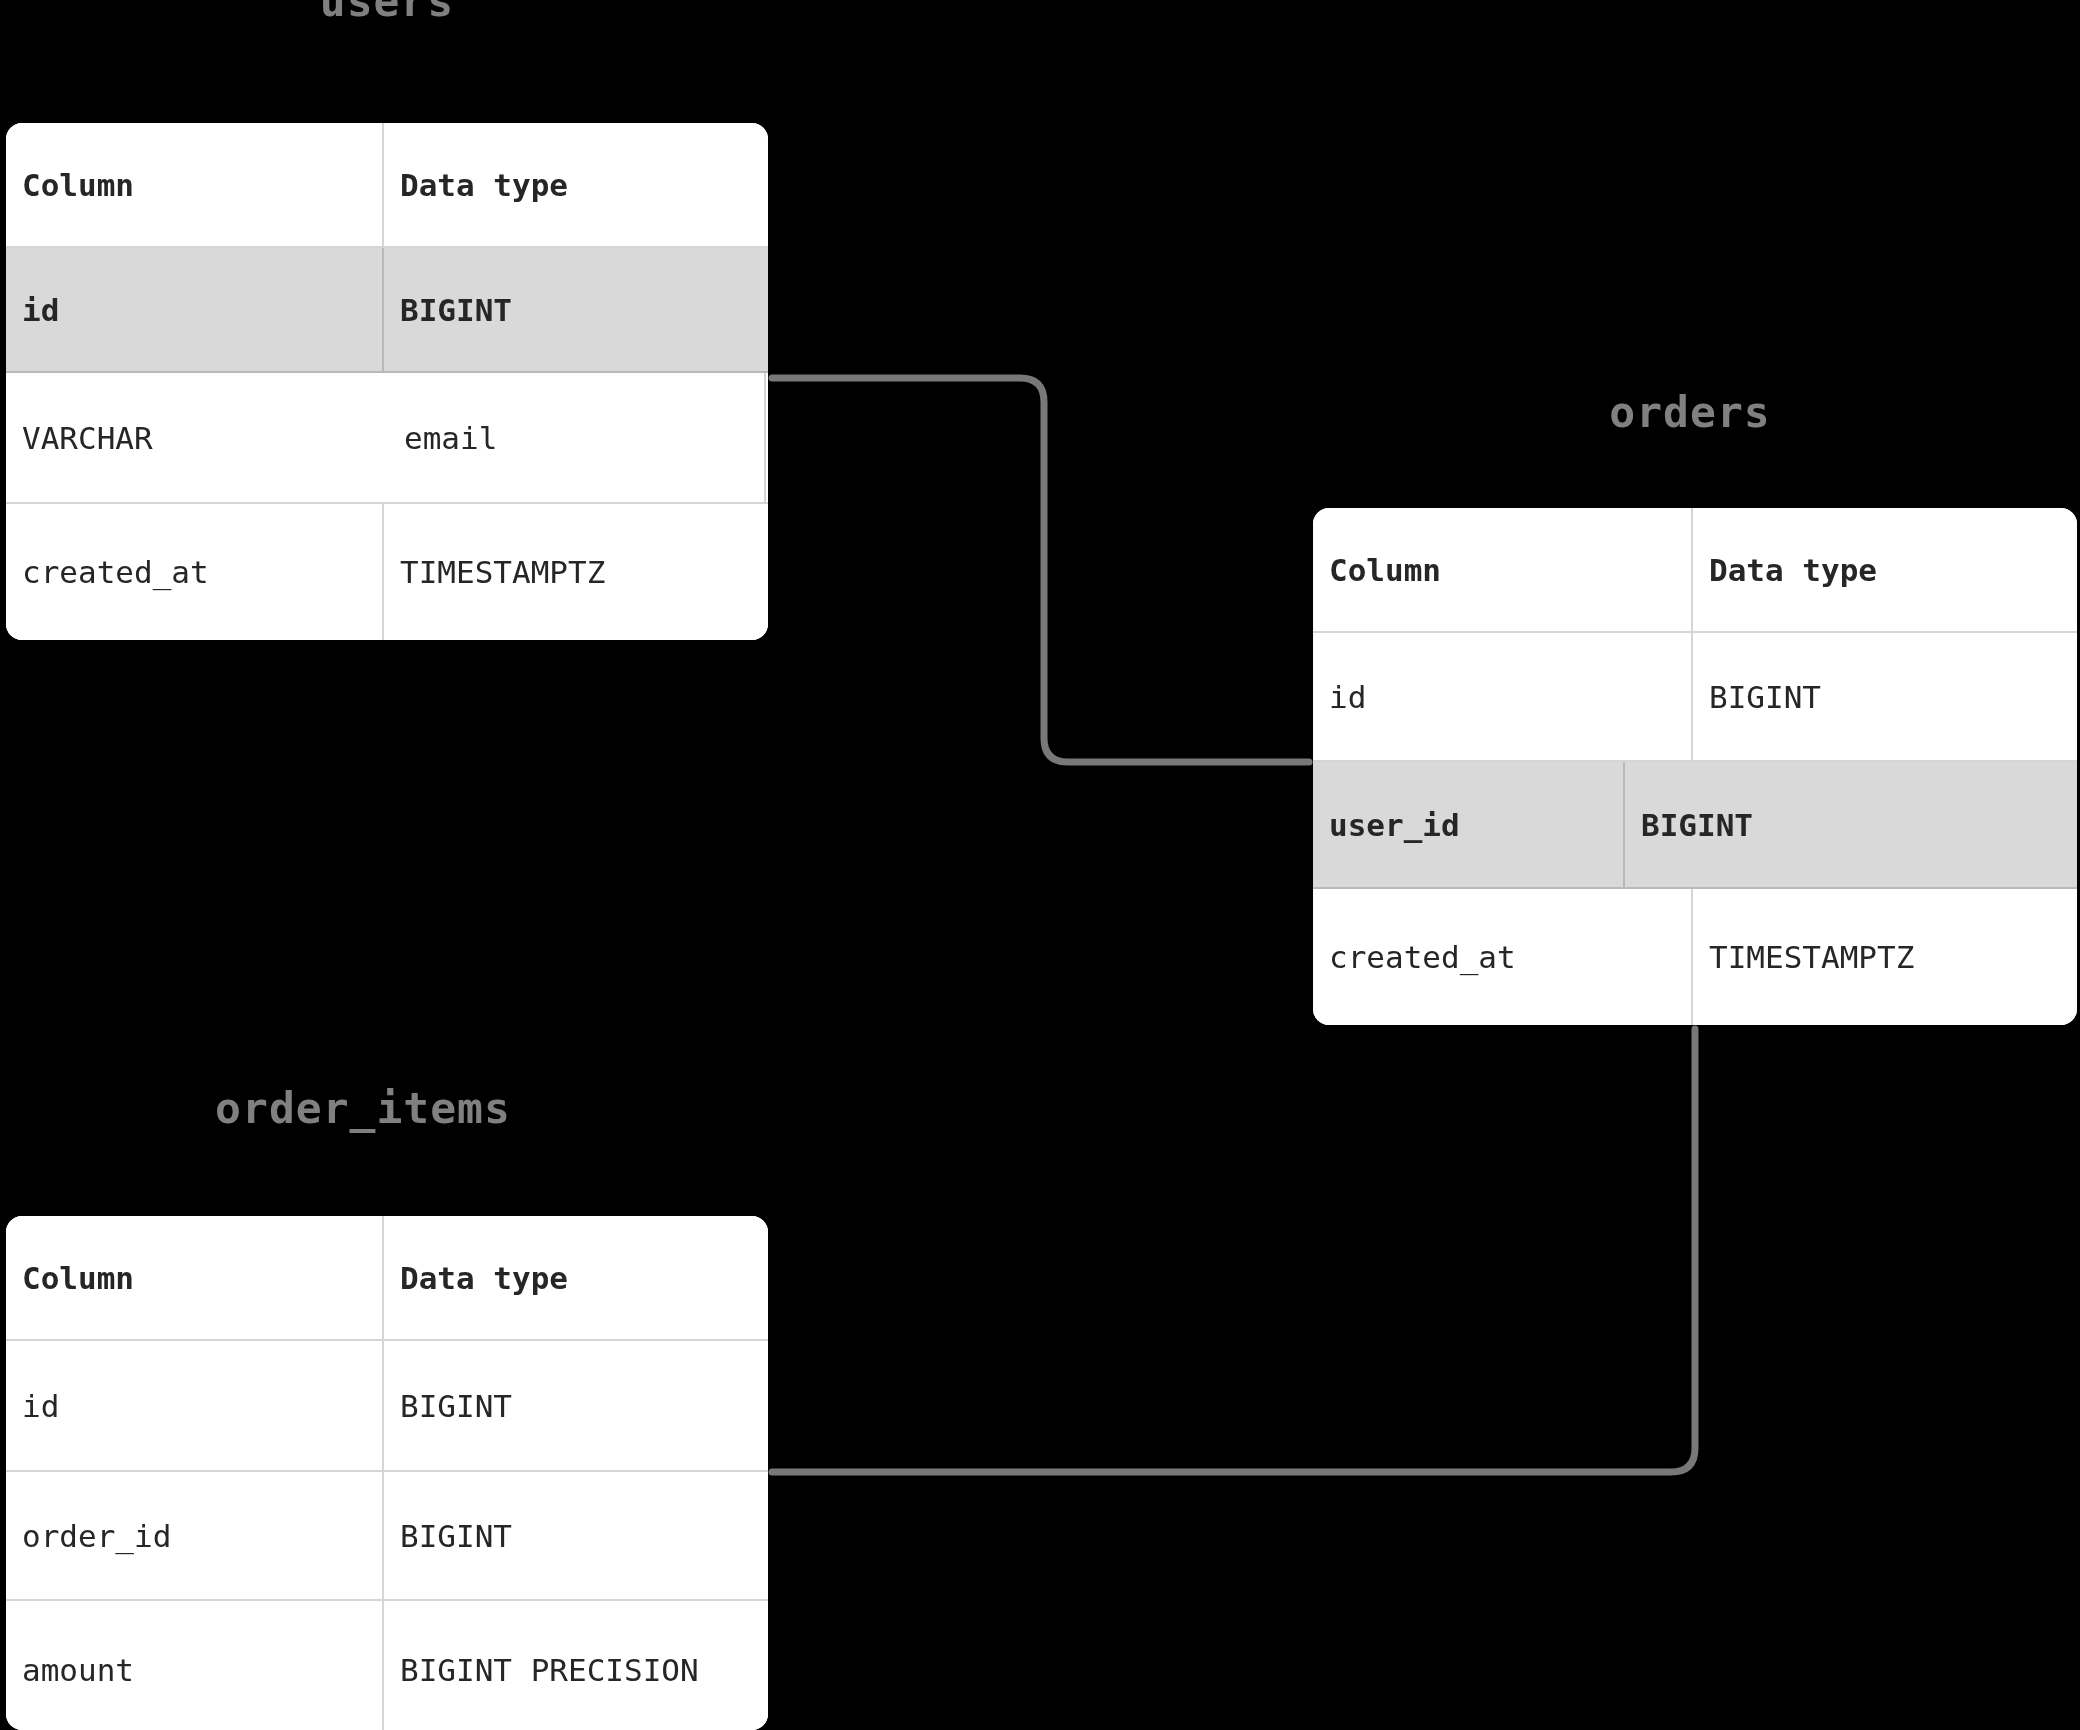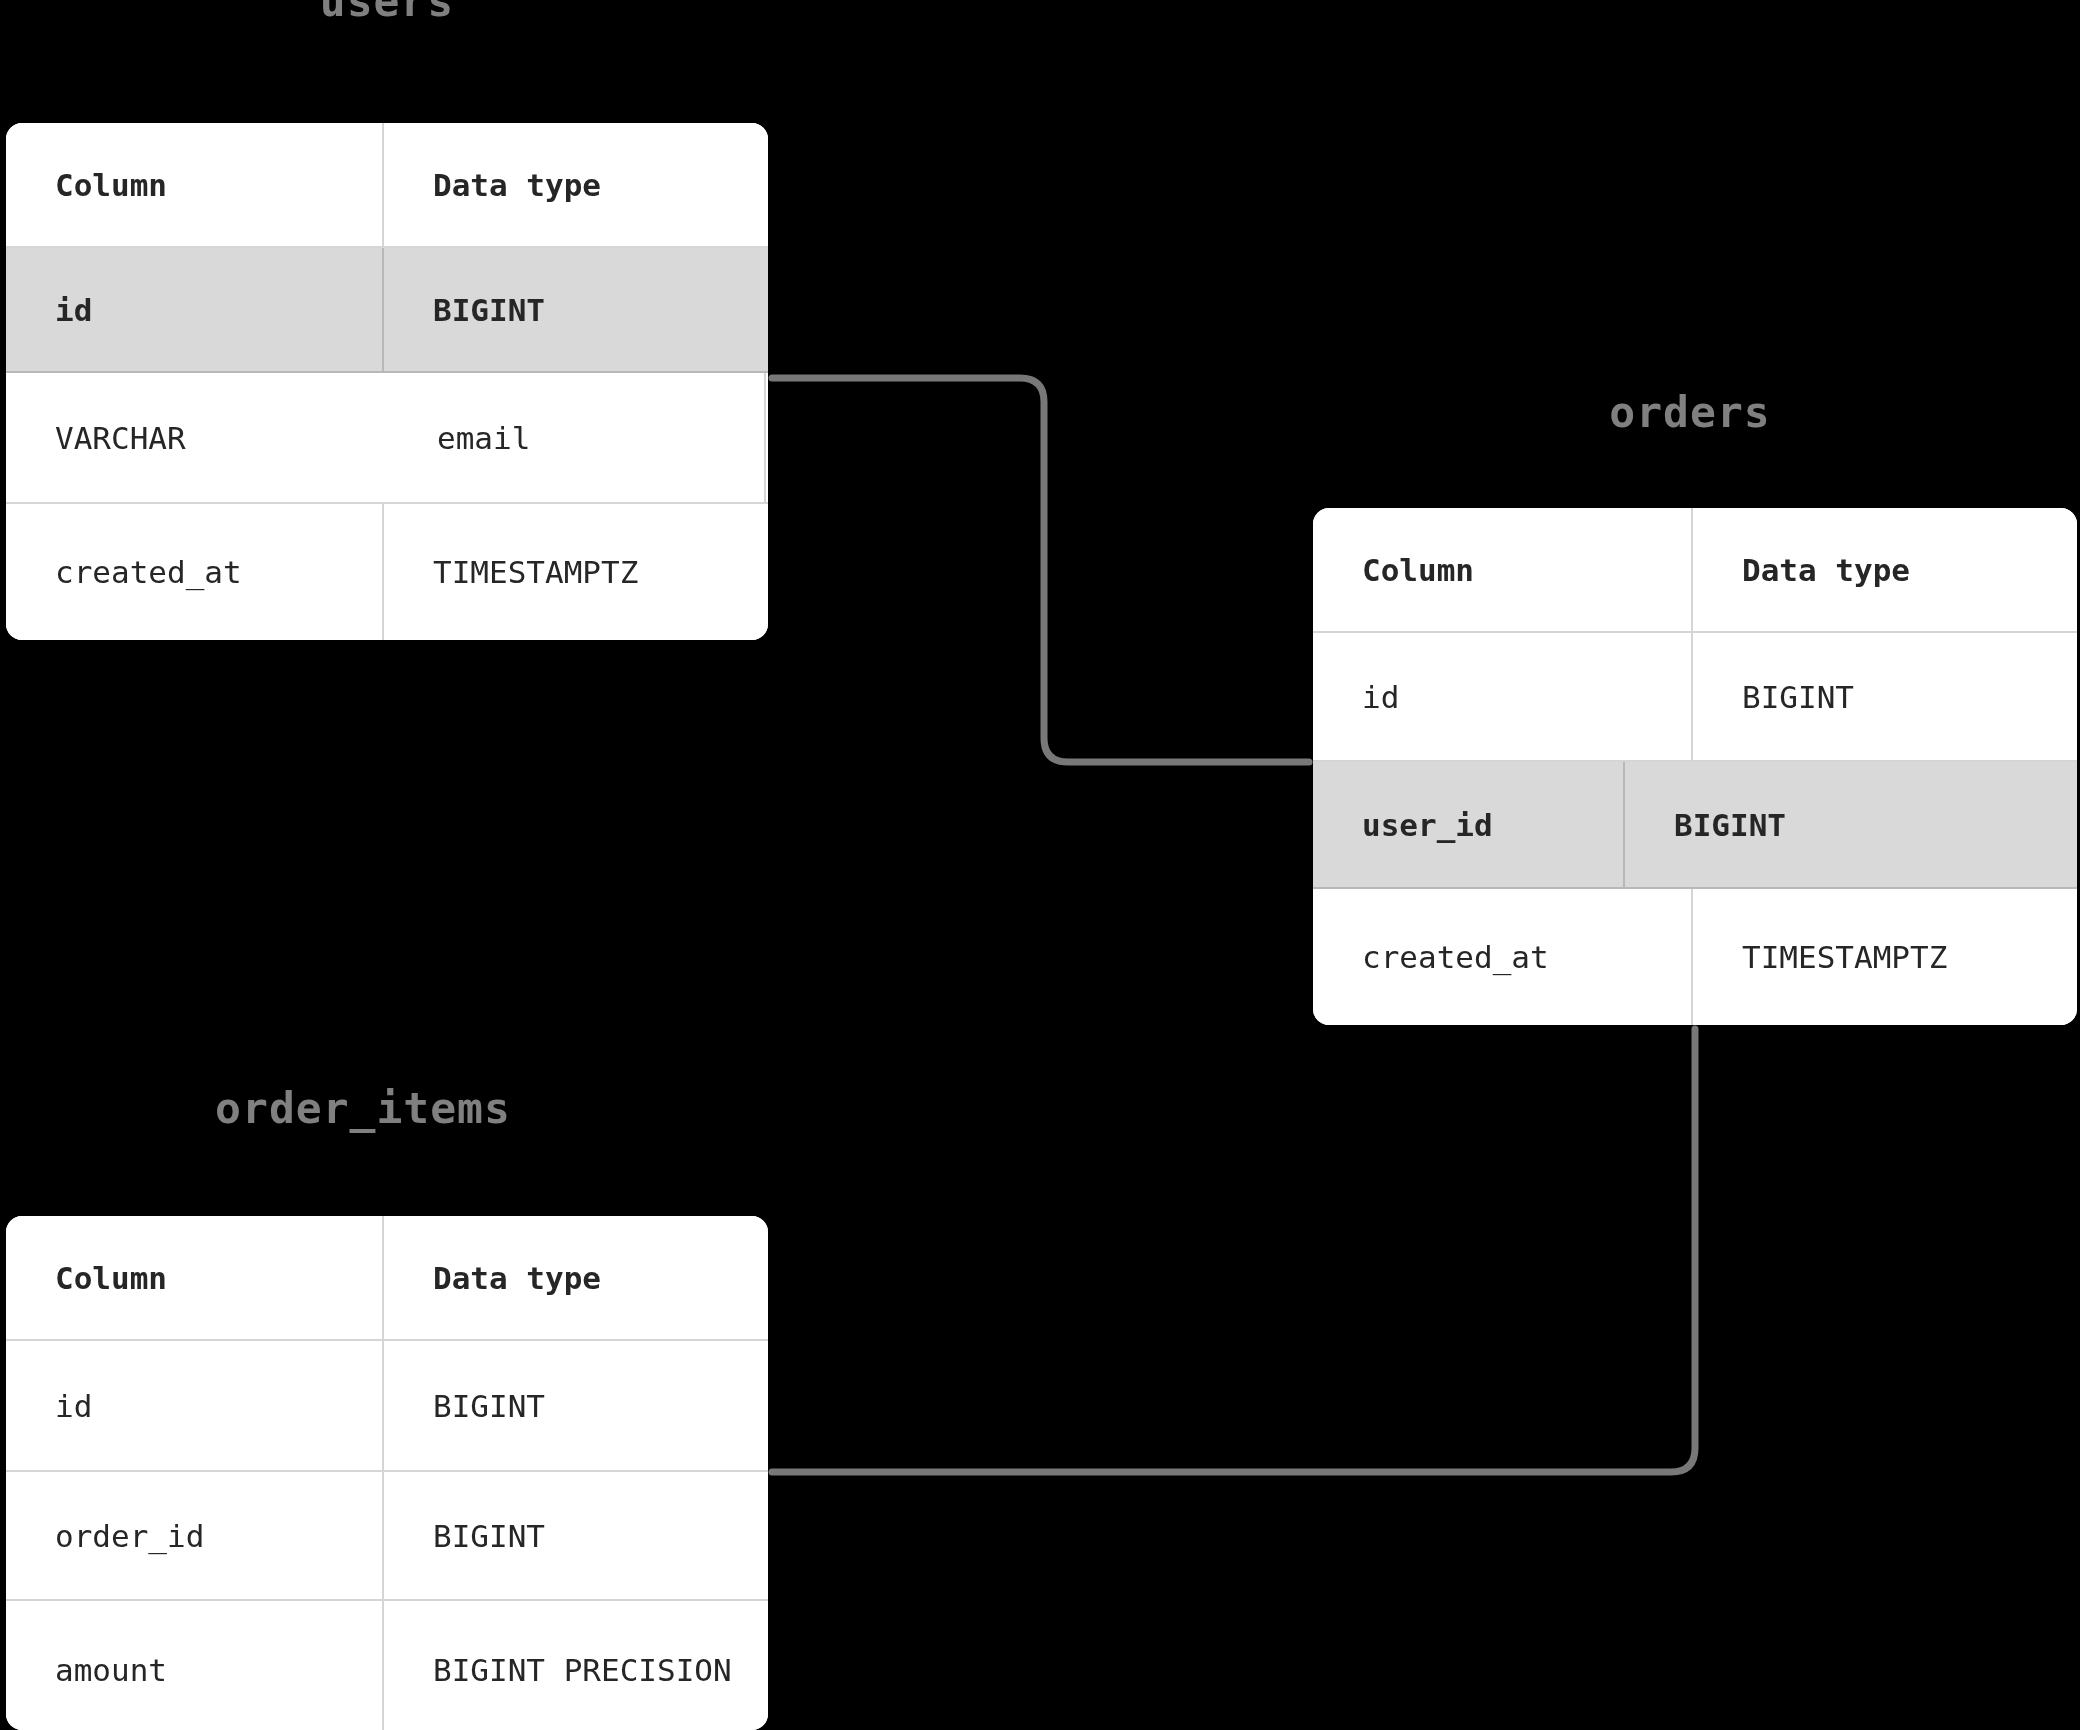--- a/index.html
+++ b/index.html
@@ -50,21 +50,21 @@
   .tbl-row.hl {
     background: #d9d9d9;
     border-bottom-color: #b8b8b8;
   }
   .tbl-row.hl .cell { font-weight: bold; }
 
   .cell {
     box-sizing: border-box;
     display: flex;
     align-items: center;
-    padding-left: 49px;
+    padding-left: 16px;
     font-family: "DejaVu Sans Mono", "Liberation Mono", monospace;
     font-size: 31px;
     color: #262626;
     white-space: nowrap;
     overflow: hidden;
   }
   .cell.c-name { border-right: 2px solid #d5d5d5; }
   .tbl-row.hl .cell.c-name { border-right-color: #b8b8b8; }
   .tbl-row.head .cell { font-weight: bold; }
 

